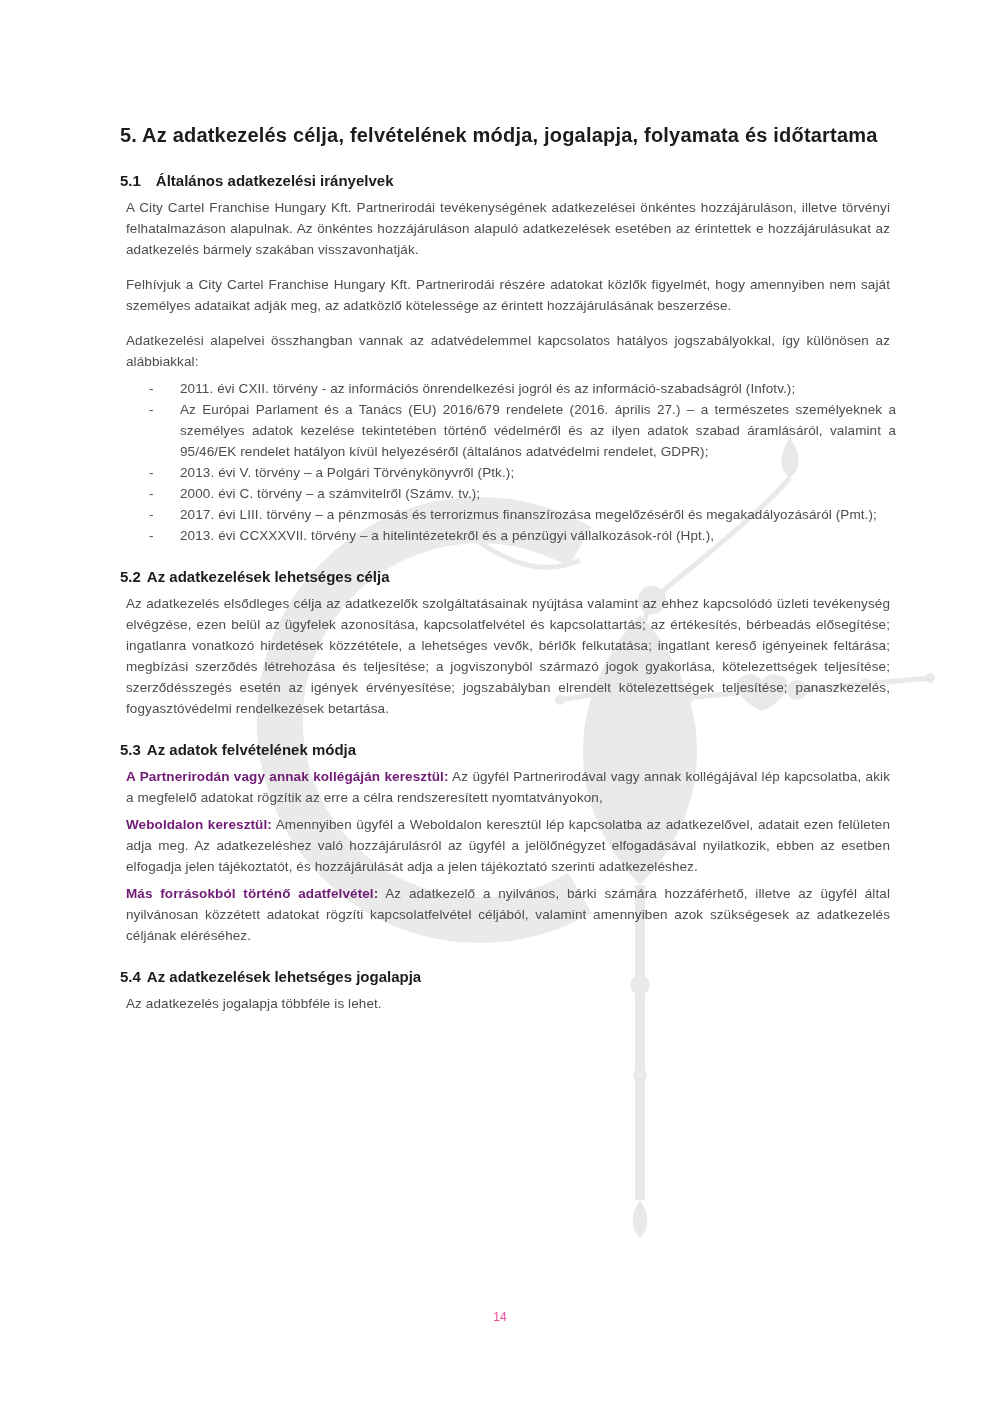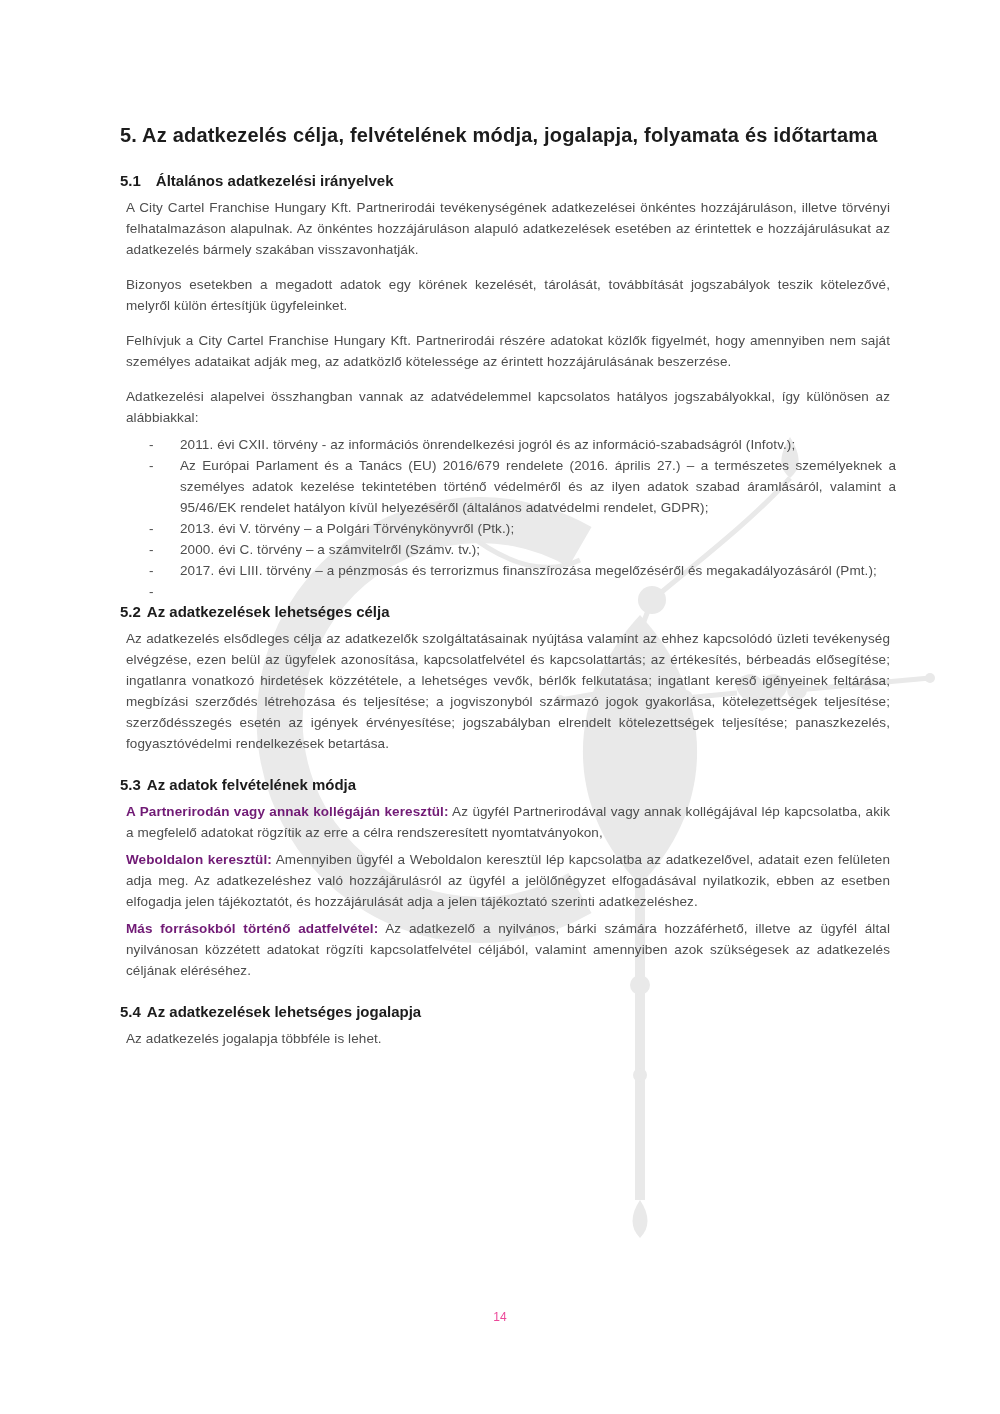--- a/index.html
+++ b/index.html
@@ -120,30 +120,29 @@
 
   <div class="content">
 
     <h1 class="doc-title">5. Az adatkezelés célja, felvételének módja, jogalapja, folyamata és időtartama</h1>
 
     <section>
       <h2 class="sec-heading">
         <span class="num wide">5.1</span><span>Általános adatkezelési irányelvek</span>
       </h2>
       <p class="para gap">A City Cartel Franchise Hungary Kft. Partnerirodái tevékenységének adatkezelései önkéntes hozzájáruláson, illetve törvényi felhatalmazáson alapulnak. Az önkéntes hozzájáruláson alapuló adatkezelések esetében az érintettek e hozzájárulásukat az adatkezelés bármely szakában visszavonhatják.</p>
-      <p class="para gap">Bizonyos esetekben a megadott adatok egy körének kezelését, tárolását, továbbítását jogszabályok teszik kötelezővé, melyről külön értesítjük ügyfeleinket.</p>
       <p class="para gap">Felhívjuk a City Cartel Franchise Hungary Kft. Partnerirodái részére adatokat közlők figyelmét, hogy amennyiben nem saját személyes adataikat adják meg, az adatközlő kötelessége az érintett hozzájárulásának beszerzése.</p>
       <p class="para">Adatkezelési alapelvei összhangban vannak az adatvédelemmel kapcsolatos hatályos jogszabályokkal, így különösen az alábbiakkal:</p>
       <ul class="bullets">
         <li><span class="dash">-</span><span>2011. évi CXII. törvény - az információs önrendelkezési jogról és az információ-szabadságról (Infotv.);</span></li>
         <li><span class="dash">-</span><span>Az Európai Parlament és a Tanács (EU) 2016/679 rendelete (2016. április 27.) – a természetes személyeknek a személyes adatok kezelése tekintetében történő védelméről és az ilyen adatok szabad áramlásáról, valamint a 95/46/EK rendelet hatályon kívül helyezéséről (általános adatvédelmi rendelet, GDPR);</span></li>
         <li><span class="dash">-</span><span>2013. évi V. törvény – a Polgári Törvénykönyvről (Ptk.);</span></li>
         <li><span class="dash">-</span><span>2000. évi C. törvény – a számvitelről (Számv. tv.);</span></li>
         <li><span class="dash">-</span><span>2017. évi LIII. törvény – a pénzmosás és terrorizmus finanszírozása megelőzéséről és megakadályozásáról (Pmt.);</span></li>
-        <li><span class="dash">-</span></li>
+        <li><span class="dash">-</span><span>2013. évi CCXXXVII. törvény – a hitelintézetekről és a pénzügyi vállalkozások-ról (Hpt.),</span></li>
       </ul>
     </section>
 
     <section>
       <h2 class="sec-heading">
         <span class="num">5.2</span><span>Az adatkezelések lehetséges célja</span>
       </h2>
       <p class="para">Az adatkezelés elsődleges célja az adatkezelők szolgáltatásainak nyújtása valamint az ehhez kapcsolódó üzleti tevékenység elvégzése, ezen belül az ügyfelek azonosítása, kapcsolatfelvétel és kapcsolattartás; az értékesítés, bérbeadás elősegítése; ingatlanra vonatkozó hirdetések közzététele, a lehetséges vevők, bérlők felkutatása; ingatlant kereső igényeinek feltárása; megbízási szerződés létrehozása és teljesítése; a jogviszonyból származó jogok gyakorlása, kötelezettségek teljesítése; szerződésszegés esetén az igények érvényesítése; jogszabályban elrendelt kötelezettségek teljesítése; panaszkezelés, fogyasztóvédelmi rendelkezések betartása.</p>
     </section>
 

